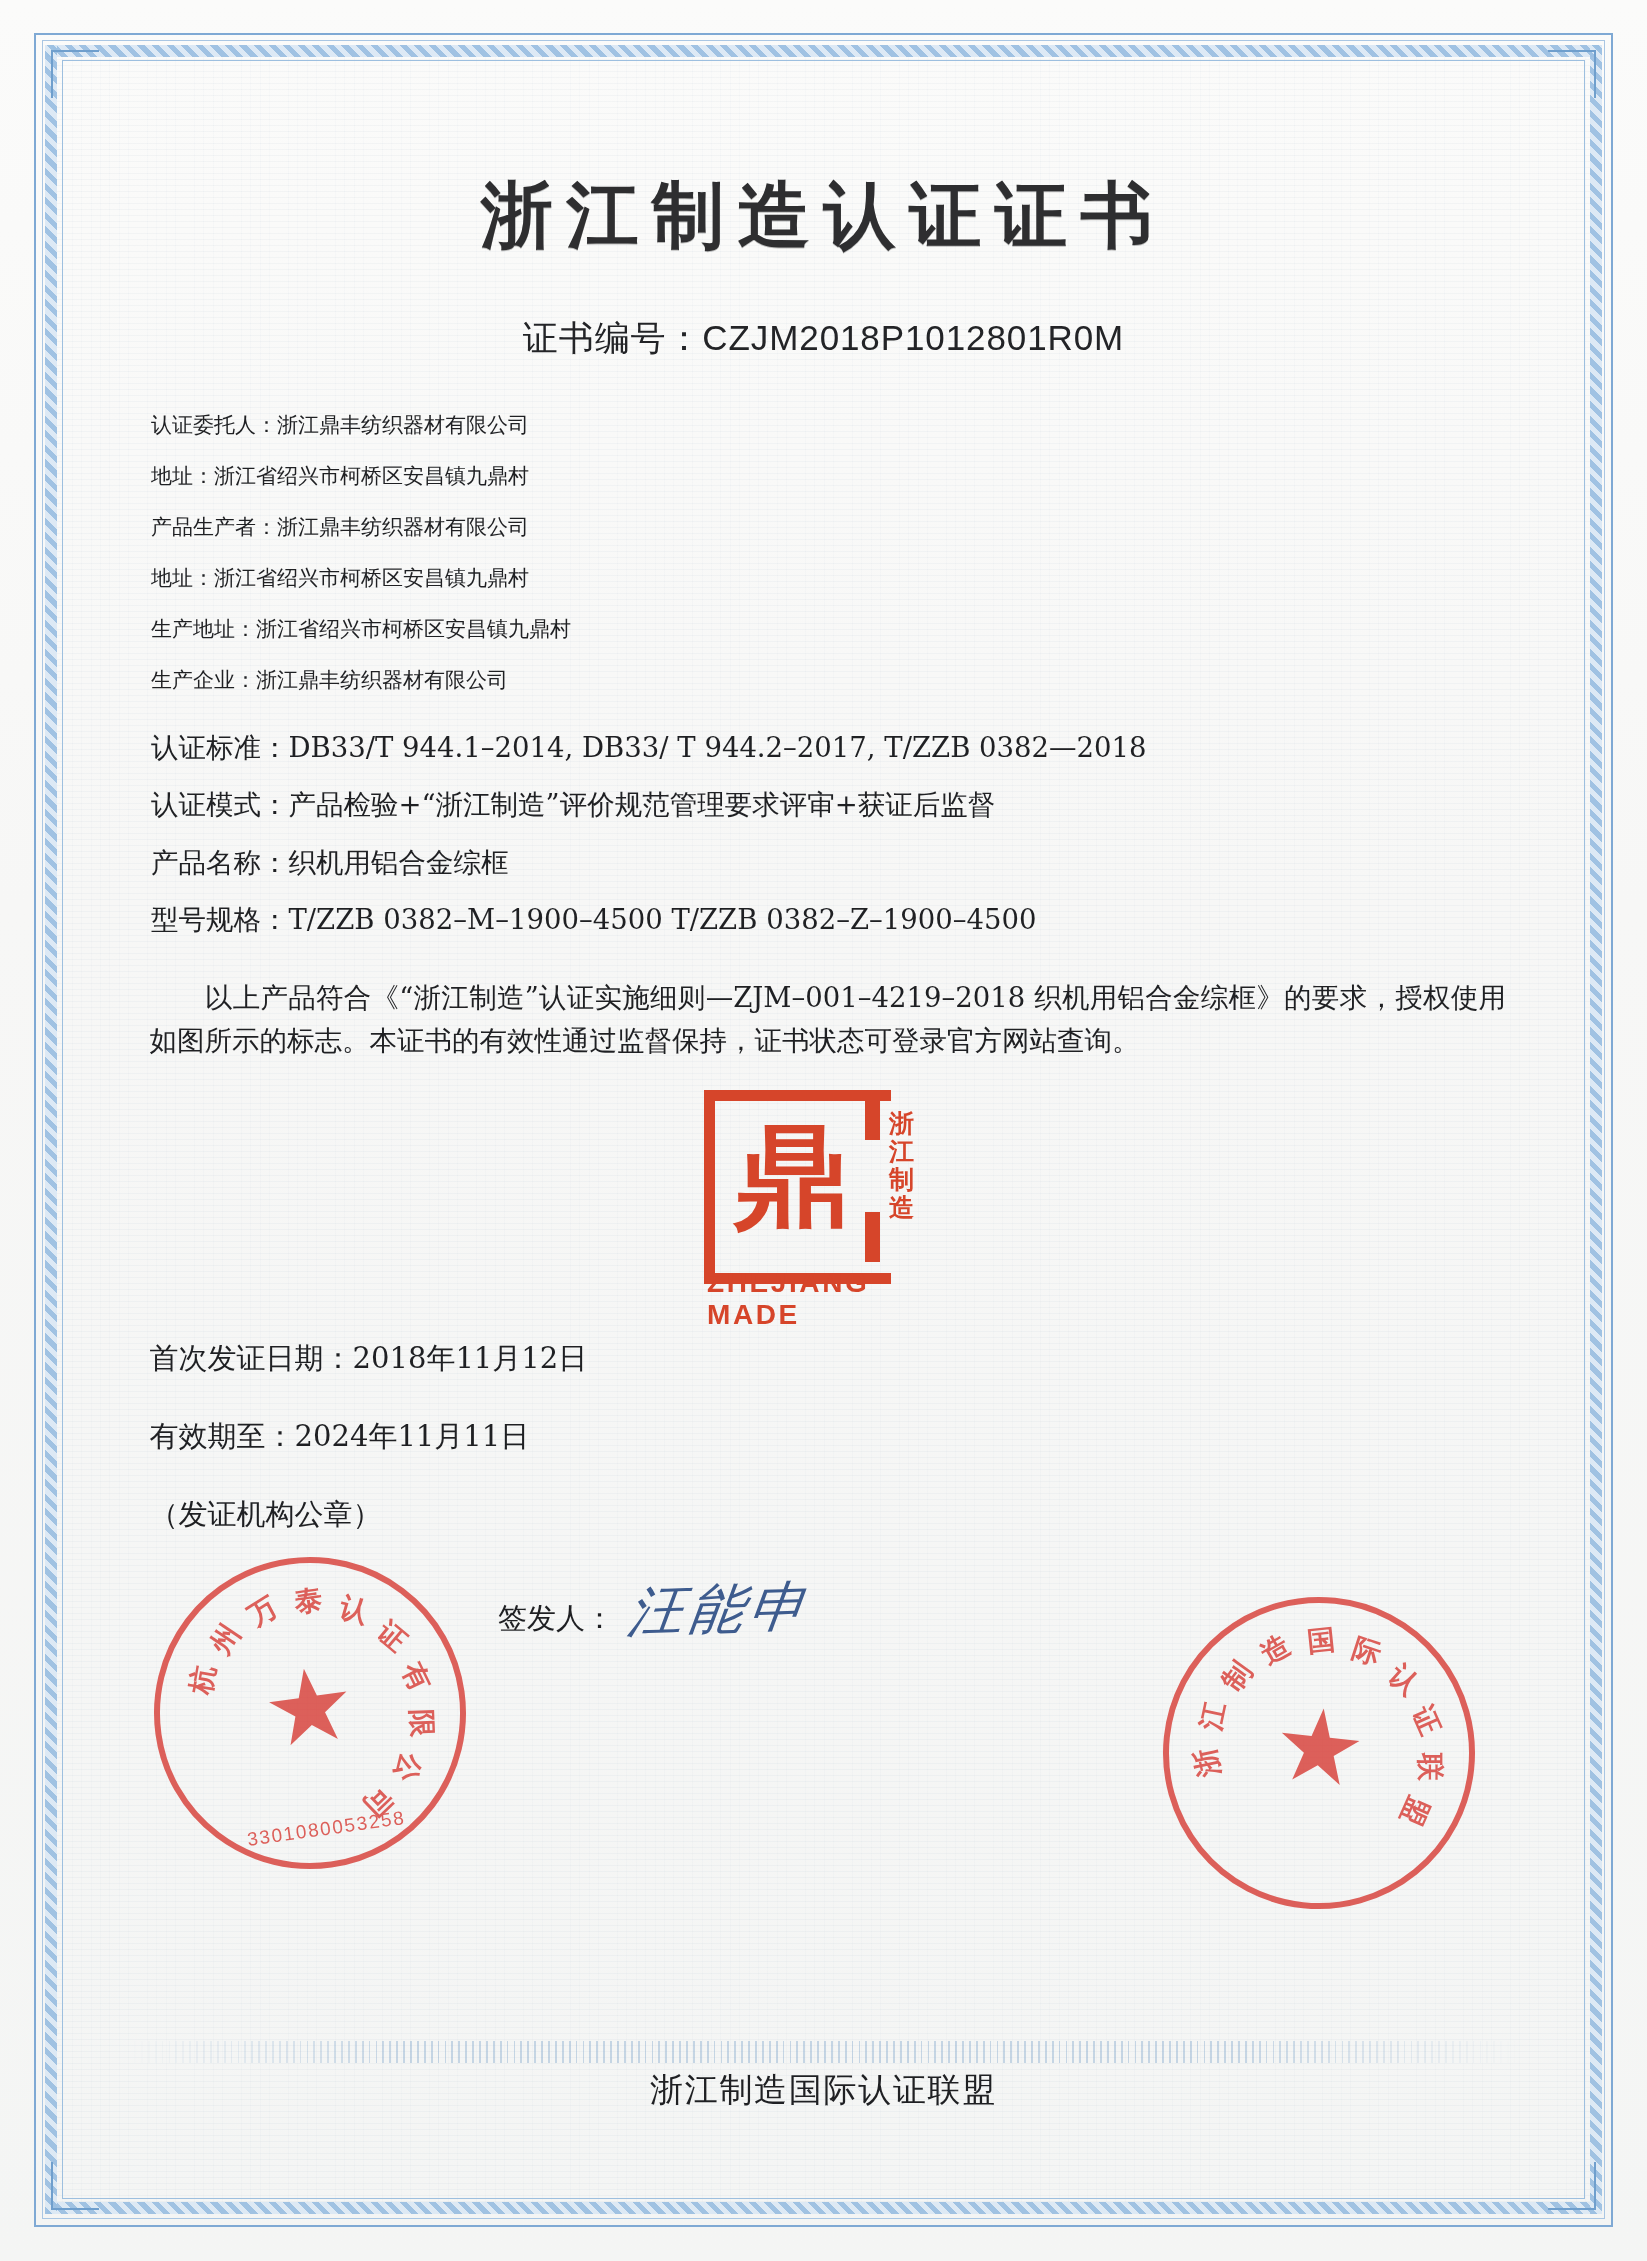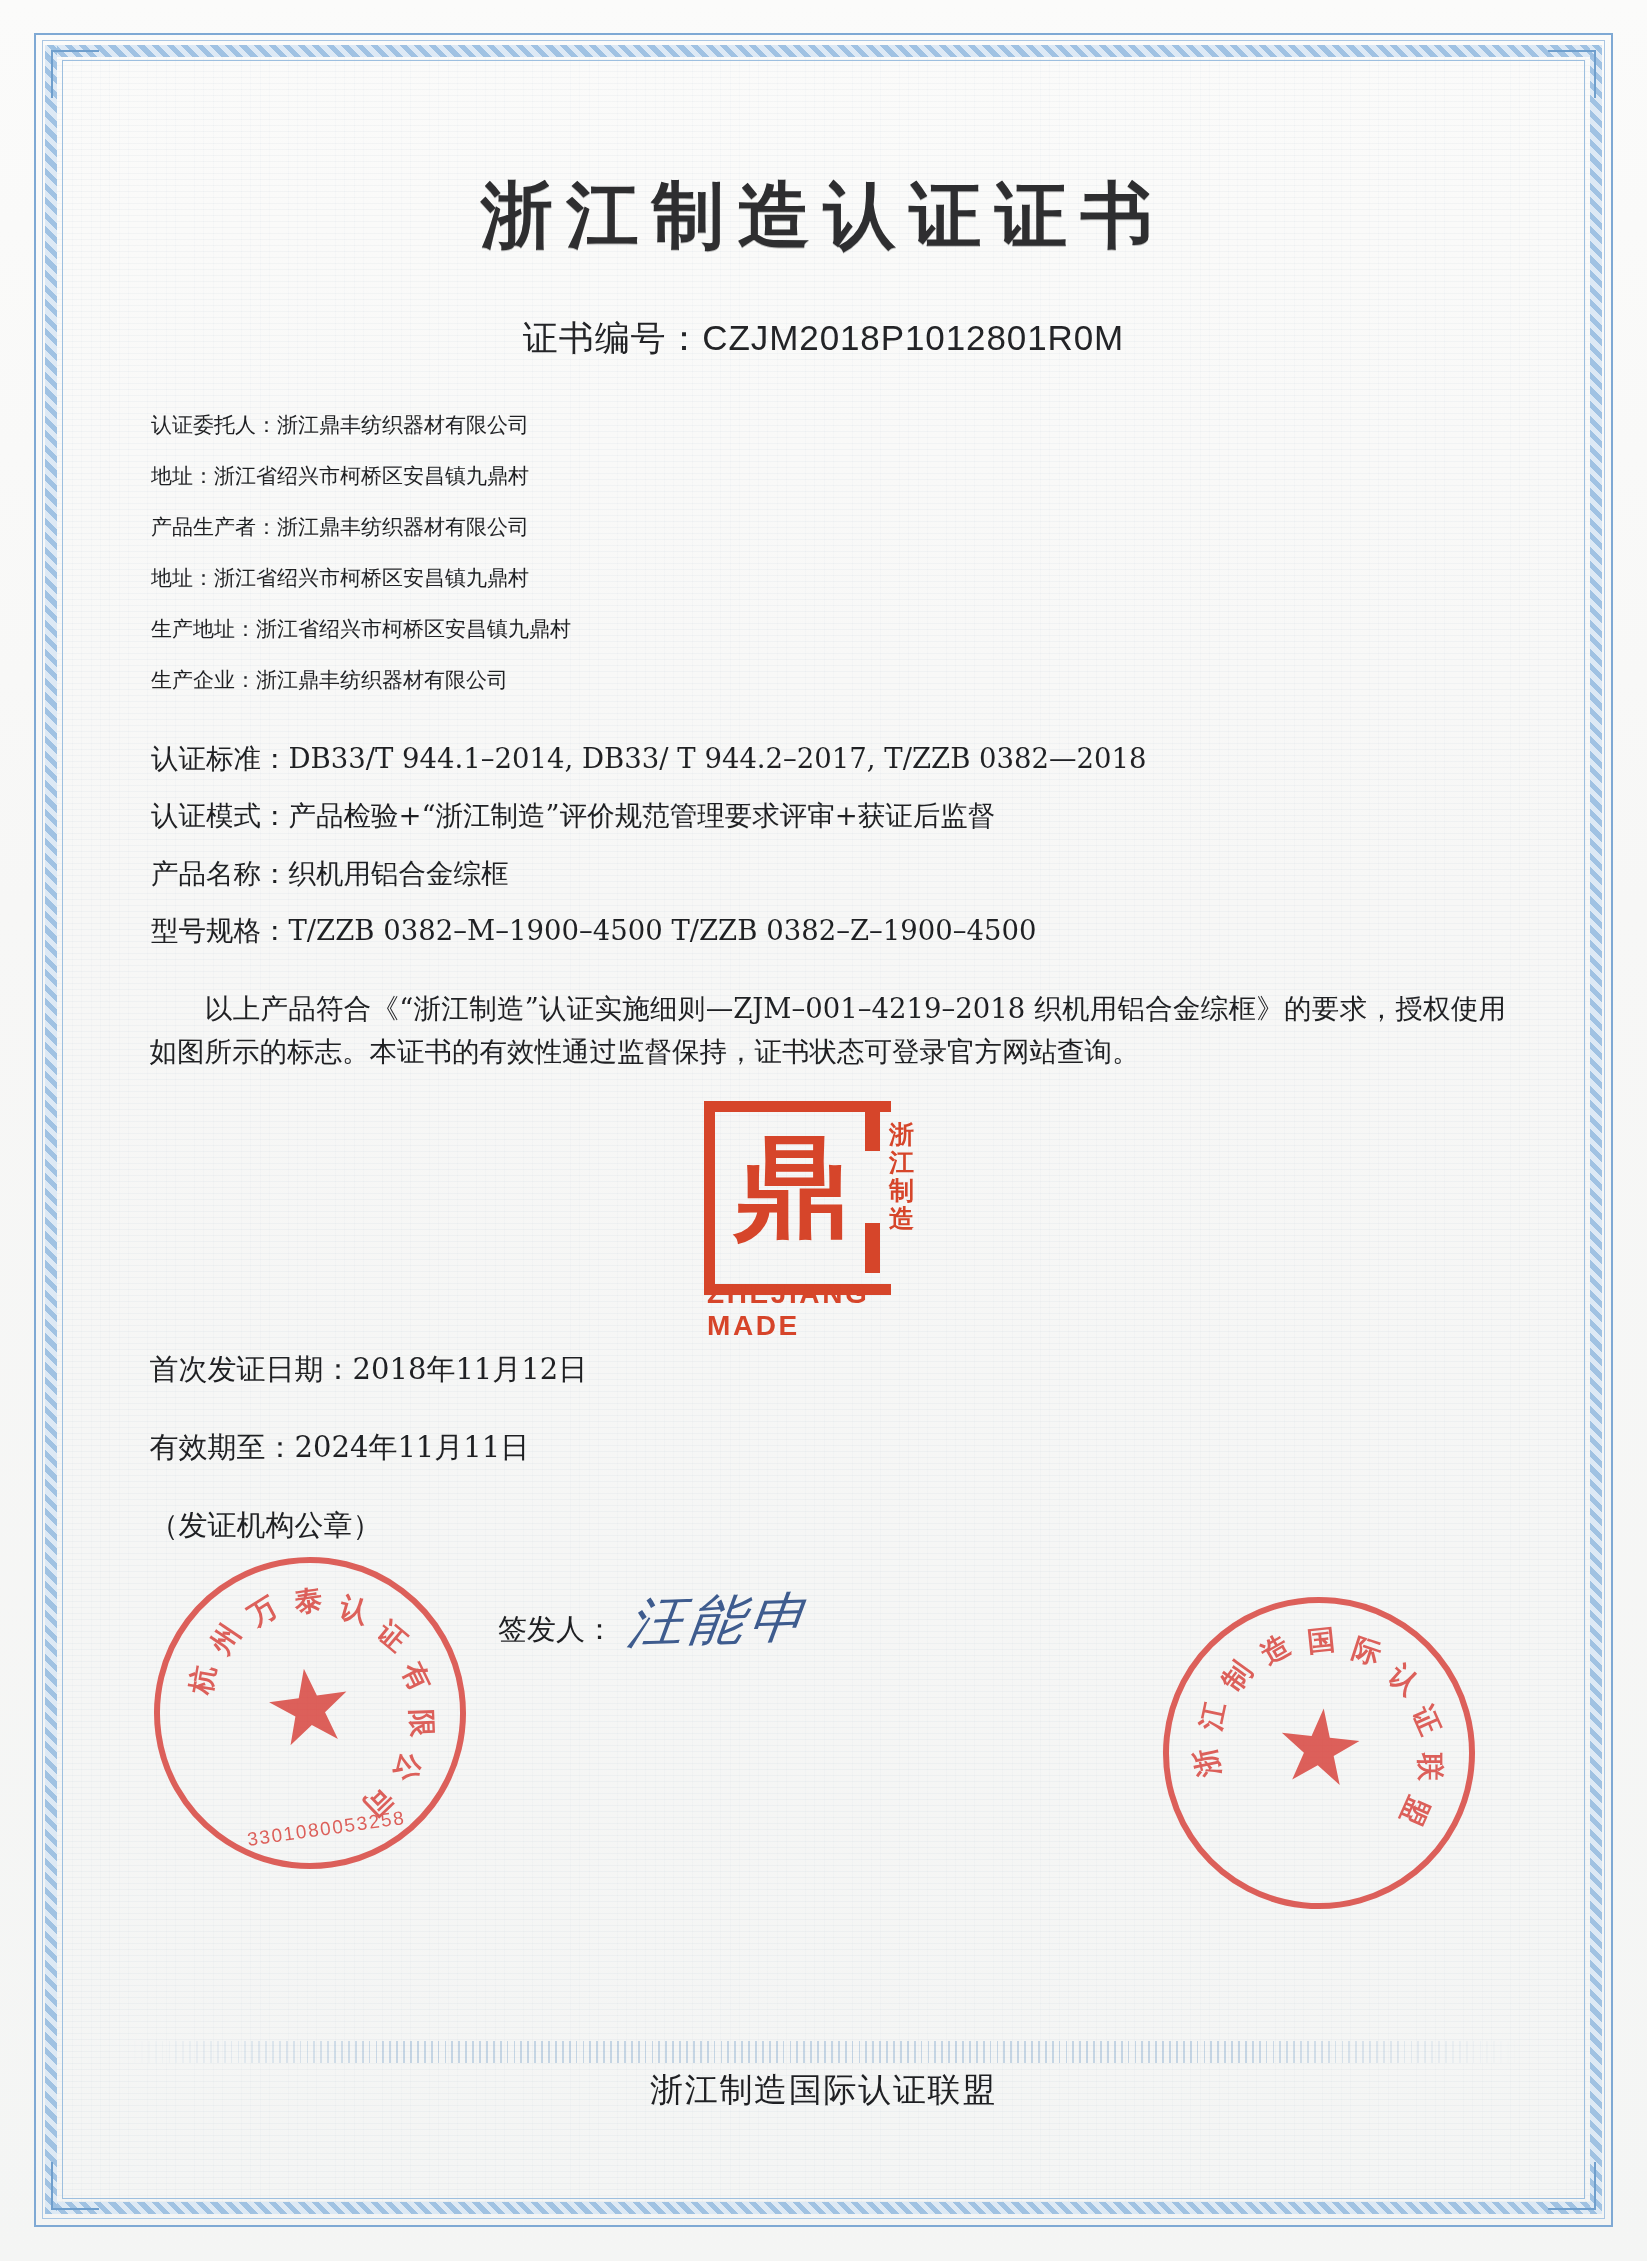--- a/index.html
+++ b/index.html
@@ -95,21 +95,21 @@
   .block-a .row{
     font-size:21px;
     color:#1f2023;
     line-height:1.0;
     margin-bottom:30px;
     font-family:"DejaVu Serif", serif;
     white-space:nowrap;
   }
 
   .block-b{
-    margin-top:50px;
+    margin-top:39px;
     padding-left:22px;
   }
   .block-b .row{
     font-size:27.5px;
     color:#1f2023;
     margin-bottom:21.4px;
     font-family:"DejaVu Serif", serif;
     white-space:nowrap;
   }
   .block-b .row .k{letter-spacing:0px;}

